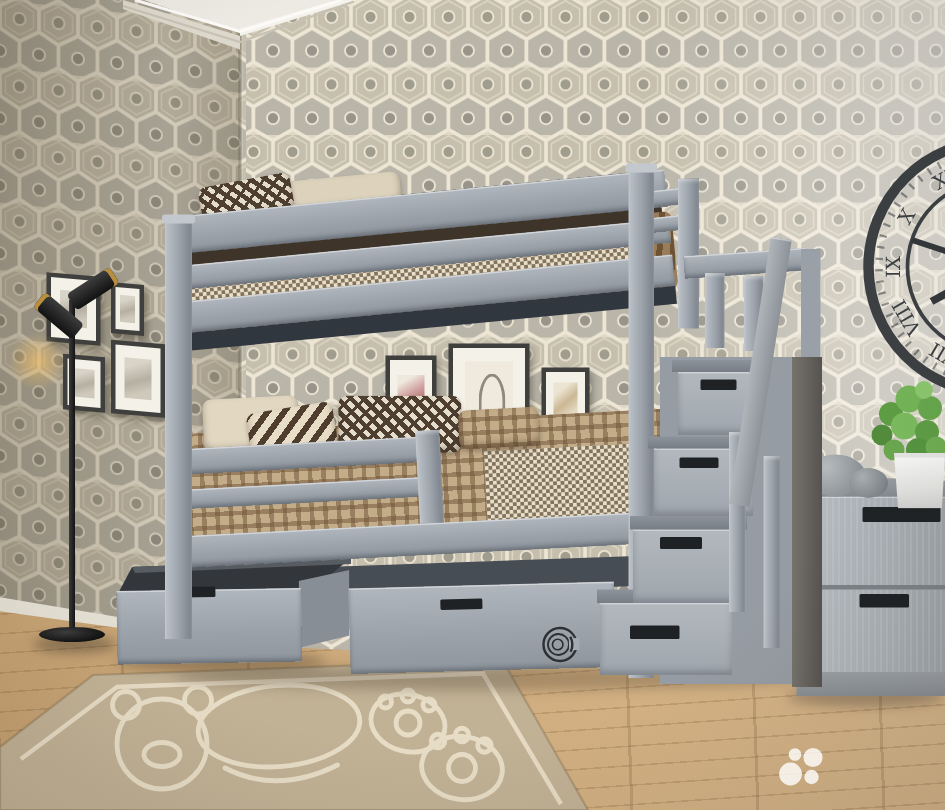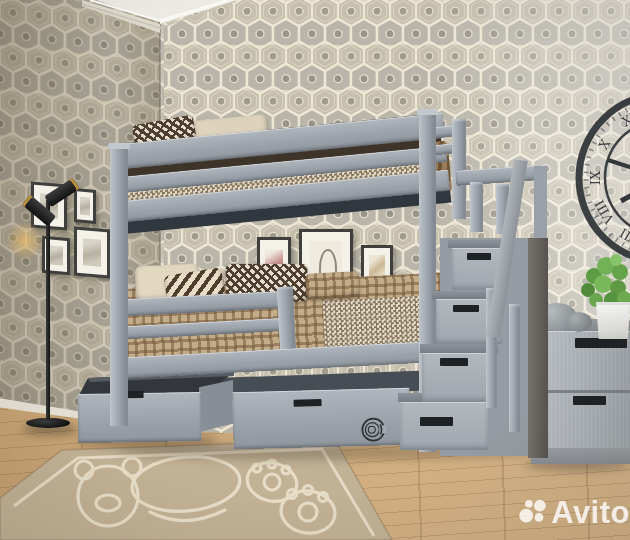--- a/index.html
+++ b/index.html
@@ -319,17 +319,15 @@
 
   <div class="abs" style="left:518px;top:492px;width:112px;height:40px;display:flex;align-items:center;">
     <svg width="32" height="32" viewBox="0 0 32 32">
       <g fill="rgba(255,255,255,0.8)">
         <circle cx="12" cy="7" r="4.2"></circle>
         <circle cx="24" cy="9" r="6.4"></circle>
         <circle cx="9" cy="20" r="7.6"></circle>
         <circle cx="23" cy="22" r="4.8"></circle>
       </g>
     </svg>
-    <span style="color:rgba(255,255,255,0.8);font-weight:bold;font-size:31px;letter-spacing:0.5px;
-          font-family:'Liberation Sans',sans-serif;line-height:1;margin-left:4px;">Avito</span>
   </div>
 
 </div>
 
 </body></html>

